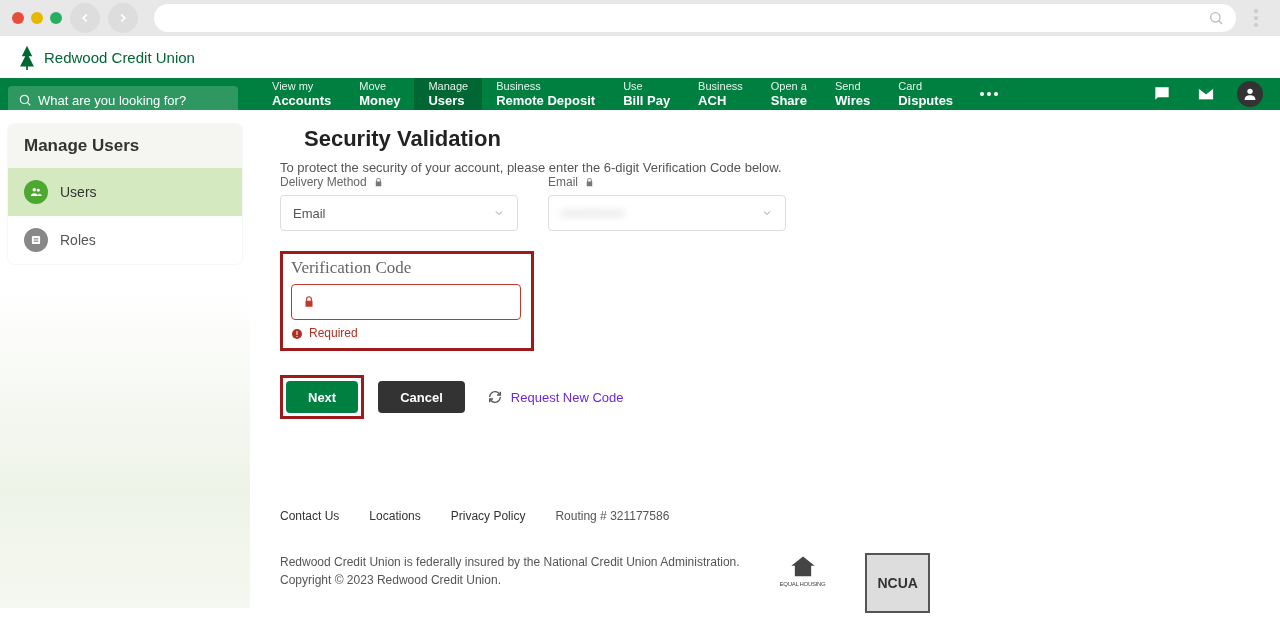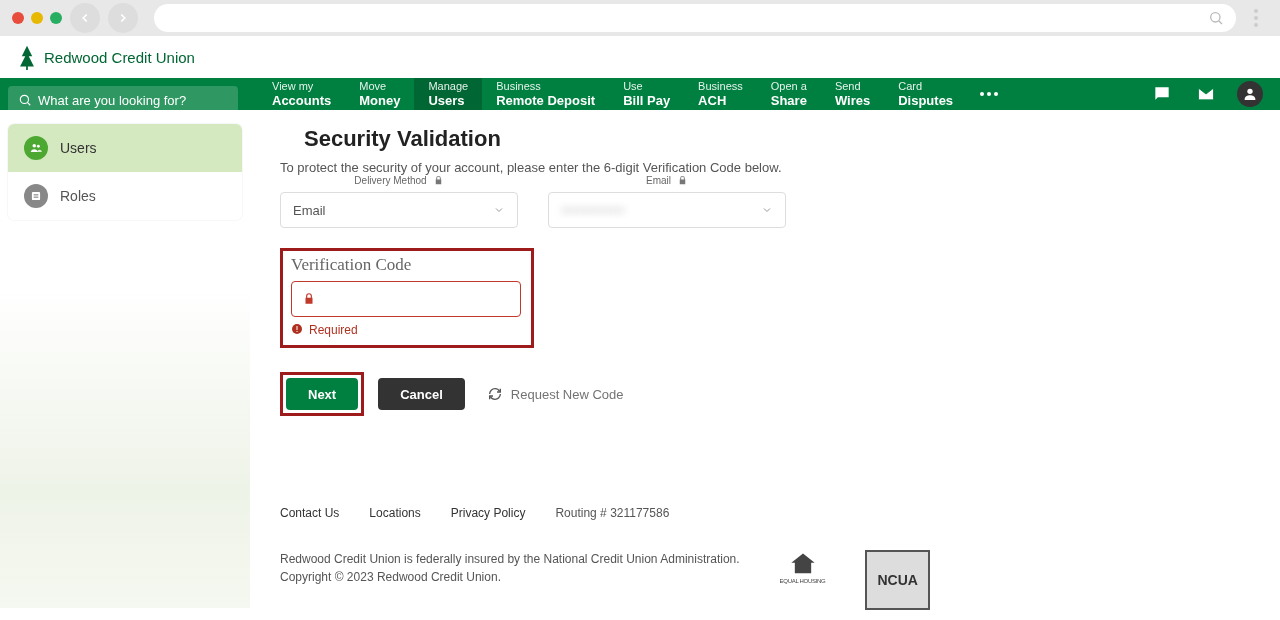--- a/index.html
+++ b/index.html
@@ -46,36 +46,36 @@
   .side-item.active .side-icon-circle { background: #4ca830; }
   .side-icon-circle { width: 24px; height: 24px; border-radius: 50%; background: #888; display: flex; align-items: center; justify-content: center; }
 
   
   .content { flex: 1; padding: 16px 30px; background: #fff; }
   .page-title { font-size: 22px; font-weight: 600; color: #222; margin-bottom: 8px; margin-left: 24px; }
   .page-sub { font-size: 13px; color: #555; }
 
   .form-row { display: flex; gap: 30px; margin-bottom: 20px; }
   .field { display: flex; flex-direction: column; gap: 6px; }
-  .field-label { font-size: 10px; color: #666; display: flex; align-items: center; gap: 6px; justify-content: center; }
+  .field-label { font-size: 12px; color: #666; display: flex; align-items: center; gap: 6px; }
   .select { width: 238px; height: 36px; border: 1px solid #ddd; border-radius: 4px; display: flex; align-items: center; padding: 0 12px; font-size: 13px; color: #555; justify-content: space-between; background: #fff; }
   .select.blurred { color: transparent; text-shadow: 0 0 8px rgba(0,0,0,0.3); }
   .chev { color: #999; }
 
   .highlight-box { border: 3px solid #9e1b1b; padding: 4px 10px 8px 8px; display: inline-block; margin-bottom: 24px; }
   .code-label { font-size: 17px; color: #666; margin-bottom: 6px; display: block; font-family: Liberation Serif, serif; }
   .code-input { width: 230px; height: 36px; border: 1px solid #c0392b; border-radius: 4px; display: flex; align-items: center; padding: 0 10px; background: #fff; }
-  .error-row { display: flex; align-items: flex-start; gap: 6px; margin-top: 6px; color: #b03020; font-size: 12px; }
+  .error-row { display: flex; align-items: flex-end; gap: 6px; margin-top: 6px; color: #b03020; font-size: 12px; }
 
   .btn-row { display: flex; align-items: center; gap: 14px; }
   .btn-next-wrap { border: 3px solid #9e1b1b; padding: 3px; display: inline-block; }
   .btn { height: 32px; border-radius: 4px; padding: 0 22px; font-size: 13px; font-weight: 600; display: flex; align-items: center; cursor: pointer; border: none; }
   .btn.primary { background: #008040; color: #fff; }
   .btn.dark { background: #333; color: #fff; }
-  .link-action { display: flex; align-items: center; gap: 8px; font-size: 13px; color: #737373; cursor: pointer; margin-left: 8px; }
+  .link-action { display: flex; align-items: center; gap: 8px; font-size: 13px; color: #6d28d9; cursor: pointer; margin-left: 8px; }
 
   .footer { margin-top: 90px; font-size: 12px; color: #555; }
   .footer-links { display: flex; gap: 30px; margin-bottom: 30px; }
   .footer-links a { color: #333; cursor: pointer; }
   .footer-links .no-underline { text-decoration: none; }
   .footer-bottom { display: flex; align-items: flex-start; gap: 40px; }
   .footer-text { line-height: 1.5; }
   .badge { border: 2px solid #555; padding: 20px 10px; font-weight: 700; font-size: 14px; color: #333; background: #ddd; }
   .house-icon { display: flex; flex-direction: column; align-items: center; color: #444; }
   .house-icon .tiny { font-size: 6px; letter-spacing: -0.3px; }
@@ -189,20 +189,21 @@
           <circle cx="12" cy="8" r="4"></circle>
           <path d="M4 20c0-4 4-6 8-6s8 2 8 6v1H4z"></path>
         </svg>
     </div>
   </div>
 </div>
 
 <div class="main">
   <div class="sidebar">
     <div class="side-card">
+      <div class="side-title">Manage Users</div>
       <div class="side-item active">
         <div class="side-icon-circle">
           <svg width="14" height="14" viewBox="0 0 24 24" fill="#fff">
               <circle cx="9" cy="8" r="3"></circle>
               <circle cx="16" cy="9" r="2.5"></circle>
               <path d="M3 19c0-3 3-5 6-5s6 2 6 5H3z"></path>
               <path d="M14 19c0-2 1.5-4 4-4s4 2 4 4h-8z" opacity="0.8"></path>
             </svg>
         </div>
         <span>Users</span>

